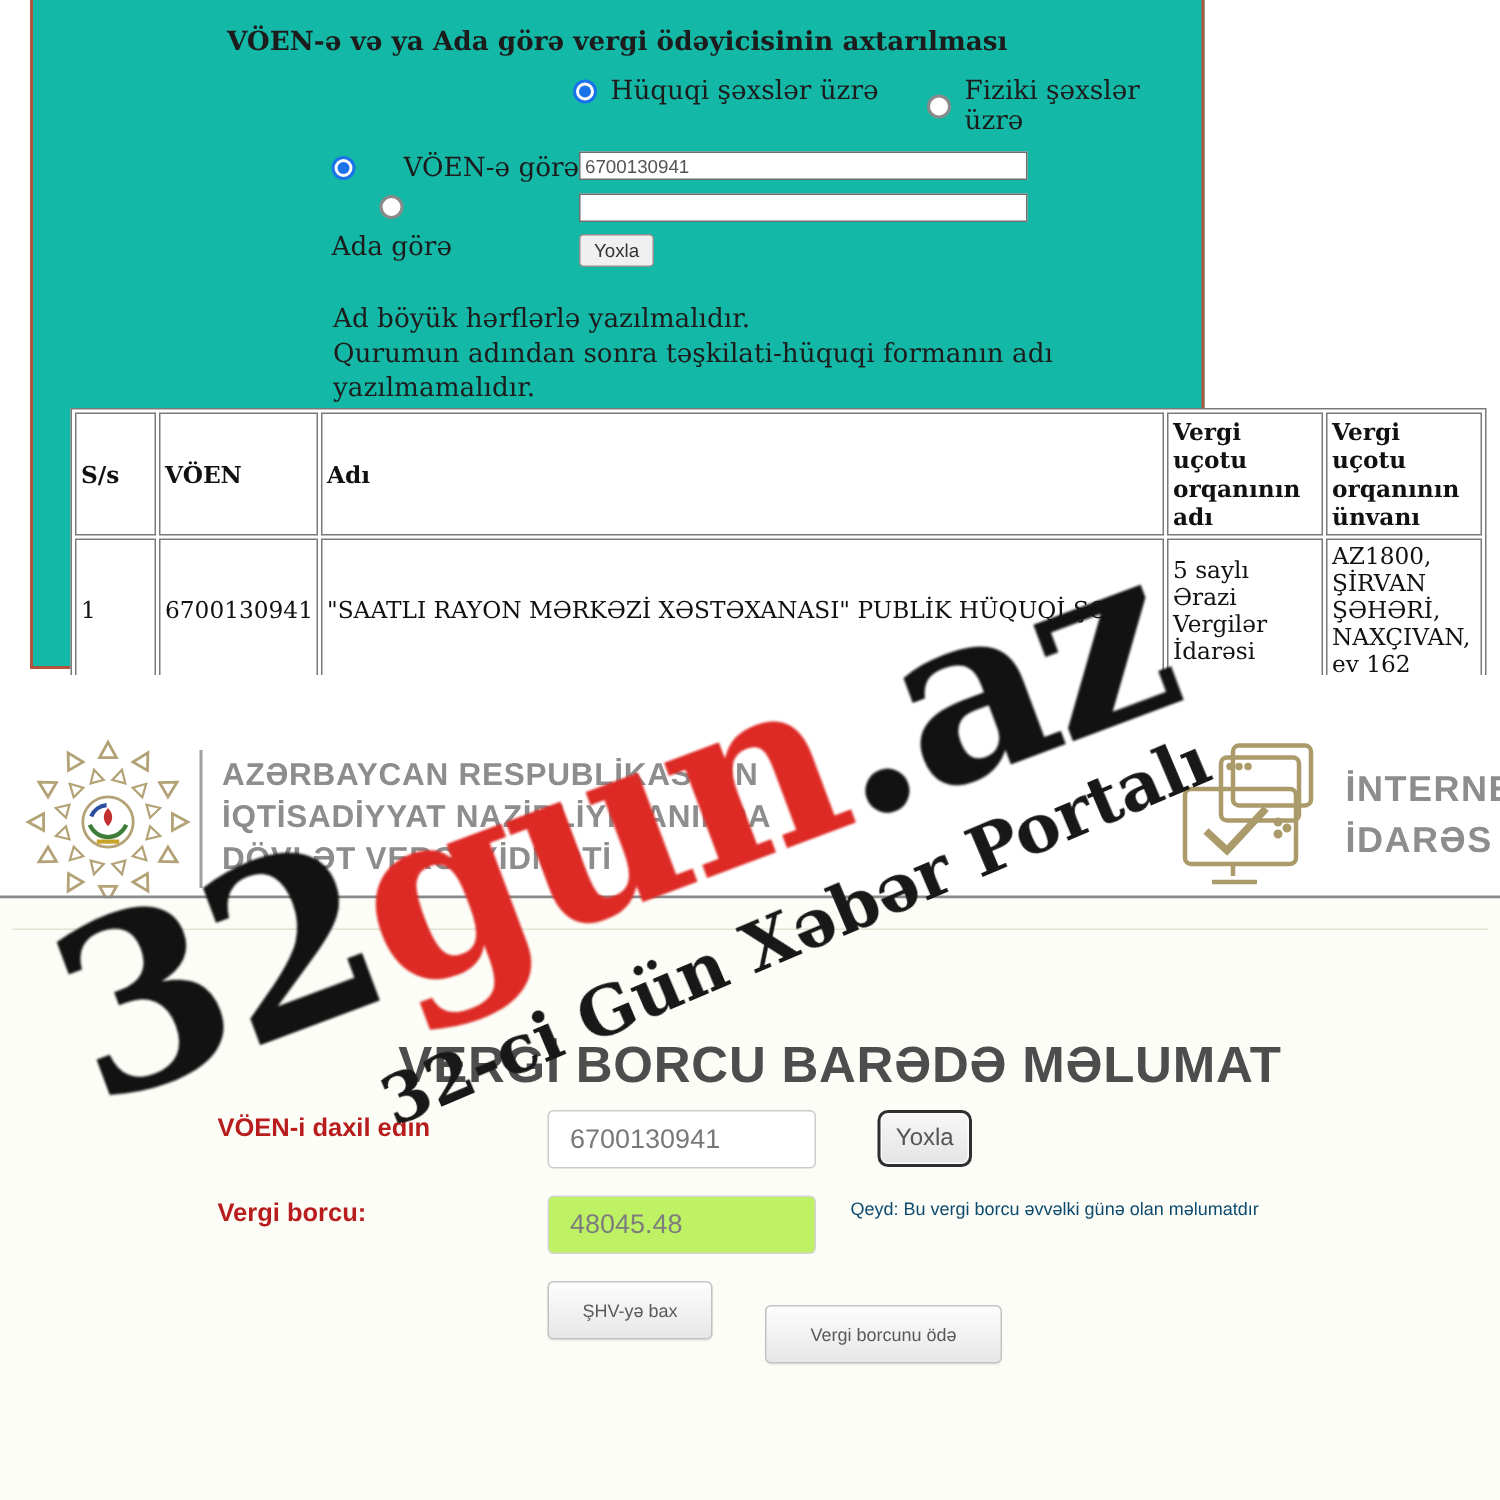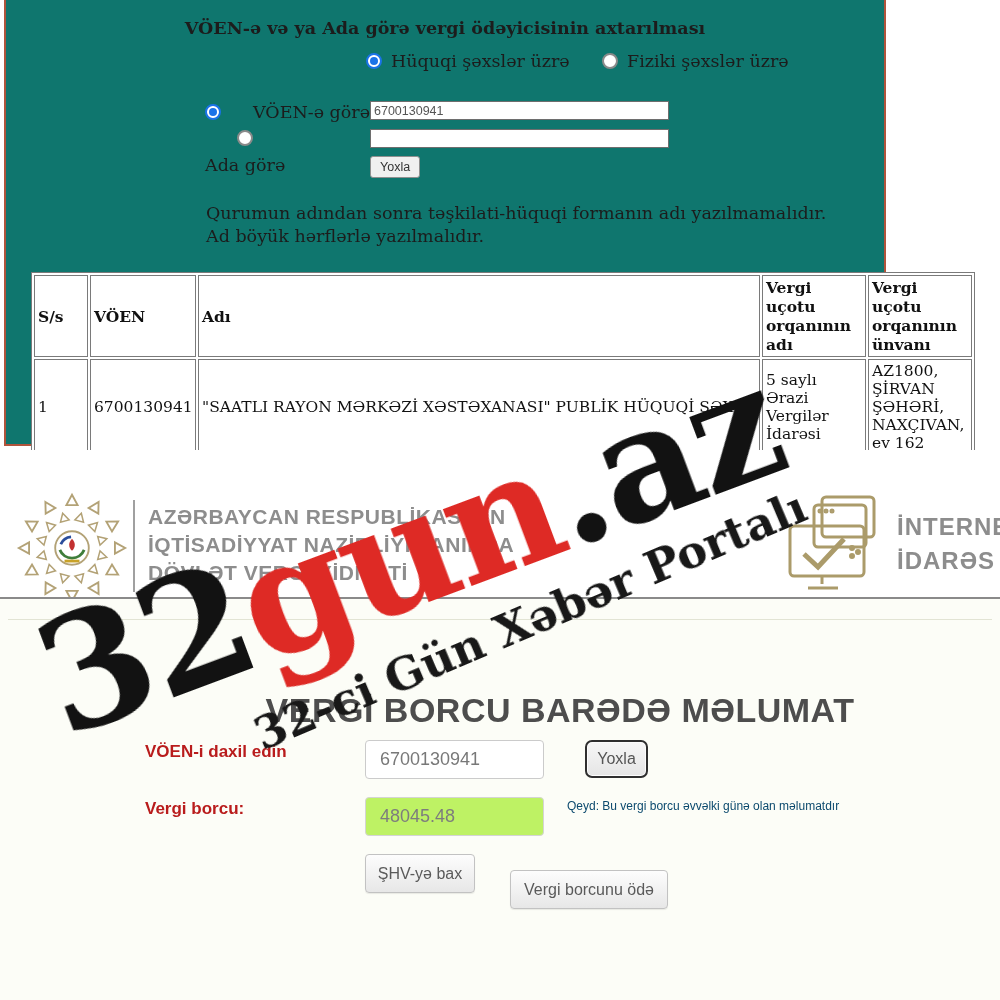--- a/index.html
+++ b/index.html
@@ -1,22 +1,22 @@
 <!DOCTYPE html>
 <html><head>
 <meta charset="utf-8">
 <style>
   html,body{margin:0;padding:0;background:#fff;}
   body{width:1000px;height:1000px;overflow:hidden;font-family:"DejaVu Serif",serif;}
   .page{position:relative;width:1000px;height:1000px;background:#fff;}
 
   
-  .search-frame{position:absolute;left:4px;top:0;width:882px;height:446px;
+  .search-frame{position:absolute;left:20px;top:0;width:783px;height:446px;
     border-left:2px solid #b0543c;border-right:2px solid #b0543c;border-bottom:2px solid #b0543c;
-    box-sizing:border-box;background:#0f766e;}
+    box-sizing:border-box;background:#14b8a6;}
   .search-title{position:absolute;left:0;top:6px;width:100%;text-align:center;
     font-size:17.5px;font-weight:bold;color:#1c1c1c;}
   .radio-row{position:absolute;top:51px;left:0;width:100%;}
   .radio-item{position:absolute;display:flex;align-items:center;gap:9px;font-size:17.5px;color:#1c1c1c;cursor:default;}
   #radio-legal{left:360px;top:0;}
   #radio-physical{left:596px;top:0;}
   .radio{width:16px;height:16px;border-radius:50%;border:2px solid #8a8a8a;background:#fff;box-sizing:border-box;position:relative;flex:0 0 auto;}
   .radio.checked{border-color:#1a73e8;}
   .radio.checked::after{content:'';position:absolute;left:2px;top:2px;right:2px;bottom:2px;background:#1a73e8;border-radius:50%;}
 
@@ -65,21 +65,21 @@
     font-family:"Liberation Sans",sans-serif;font-size:18px;color:#787878;}
   .round-input:disabled{background:#bef264;border-color:#d4d4d4;color:#7d7d7d;}
   .focus-btn{position:absolute;left:585px;top:141px;width:63px;height:38px;border-radius:7px;
     border:2px solid #2f2f2f;background:linear-gradient(#f7f7f7,#e5e5e5);
     box-shadow:inset 0 0 0 1px #fcfcfc;font-family:"Liberation Sans",sans-serif;
     font-size:16px;color:#555;}
   .note-text{position:absolute;left:567px;top:200px;font-family:"Liberation Sans",sans-serif;
     font-size:12px;color:#0c4a6e;}
   .soft-btn{position:absolute;height:39px;border:1px solid #c2c2c2;border-radius:4px;
     background:linear-gradient(#fdfdfd,#e7e7e7);box-shadow:0 1px 1px rgba(0,0,0,.08);
-    font-family:"Liberation Sans",sans-serif;font-size:16px;color:#5a5a5a;}
+    font-family:"Liberation Sans",sans-serif;font-size:12px;color:#5a5a5a;}
   #shv-btn{left:365px;top:255px;width:110px;}
   #pay-btn{left:510px;top:251px;width:158px;margin-top:20px;}
 
   
   .wm{position:absolute;z-index:60;pointer-events:none;display:flex;align-items:center;
     justify-content:center;font-family:"DejaVu Serif",serif;font-weight:bold;color:#121212;
     white-space:nowrap;}
   .wm1{left:48px;top:440px;width:720px;height:220px;font-size:158px;transform:rotate(-20.5deg);
     filter:blur(0.7px);letter-spacing:-4px;}
   .wm1 .red{color:#de2a25;}
@@ -112,22 +112,22 @@
     <label class="form-radio" id="radio-name">
       <span class="radio"></span>
       <span>Ada görə</span>
     </label>
 
     <input class="plain-input" id="voen-input" type="text" value="6700130941" style="">
     <input class="plain-input" id="name-input" type="text" value="" style="">
     <button class="old-btn">Yoxla</button>
 
     <div class="hint">
+      <div>Ad böyük hərflərlə yazılmalıdır.</div>
       <div>Qurumun adından sonra təşkilati-hüquqi formanın adı yazılmamalıdır.</div>
-      <div>Ad böyük hərflərlə yazılmalıdır.</div>
     </div>
 
     <table class="result-table">
       <colgroup>
         <col style="width:54px">
           <col style="width:106px">
           <col style="width:562px">
         <col style="width:104px">
           <col style="width:104px">
       </colgroup>

